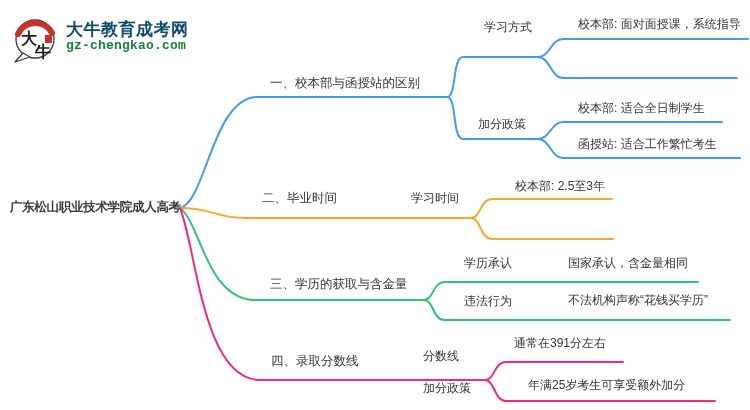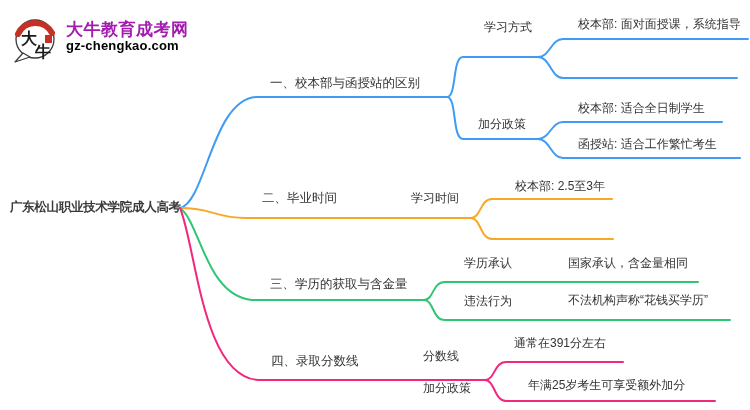--- a/index.html
+++ b/index.html
@@ -51,22 +51,22 @@
   <div class="logo">
     <svg width="52" height="54" viewBox="0 0 52 54">
       <circle cx="27" cy="29" r="19" fill="#ffffff" stroke="#3a3a3a" stroke-width="1.3"></circle>
       <path d="M15,43 L7,52 L22,47 Z" fill="#ffffff" stroke="#3a3a3a" stroke-width="1.2" stroke-linejoin="round"></path>
       <path d="M10,24 A19,19 0 0 1 44,23" fill="none" stroke="#c53126" stroke-width="6" stroke-linecap="round"></path>
       <rect x="37" y="25" width="7" height="8" fill="#c53126"></rect>
       <text x="13" y="34" font-size="16" font-weight="bold" fill="#1a1a1a">大</text>
       <text x="27" y="47" font-size="16" font-weight="bold" fill="#1a1a1a">牛</text>
     </svg>
     <div class="logo-txt">
-      <div class="logo-title" style="color:#a21caf;">大牛教育成考网</div>
-      <div class="logo-domain" style="color:#000000;">gz-chengkao.com</div>
+      <div class="logo-title" style="color:#0c4a6e;">大牛教育成考网</div>
+      <div class="logo-domain" style="color:#15803d;font-family:Liberation Mono, monospace;">gz-chengkao.com</div>
     </div>
   </div>
 
   <div class="node blabel" style="left:270px;top:76px;">一、校本部与函授站的区别</div>
 
   <div class="node root" style="left:10px;top:200px;">广东松山职业技术学院成人高考</div>
   <div class="node" style="left:478px;top:20px;margin-left:6px;">学习方式</div>
   <div class="node" style="left:578px;top:17px;">校本部: 面对面授课，系统指导</div>
   <div class="node" style="left:478px;top:117px;">加分政策</div>
   <div class="node" style="left:578px;top:101px;">校本部: 适合全日制学生</div>

